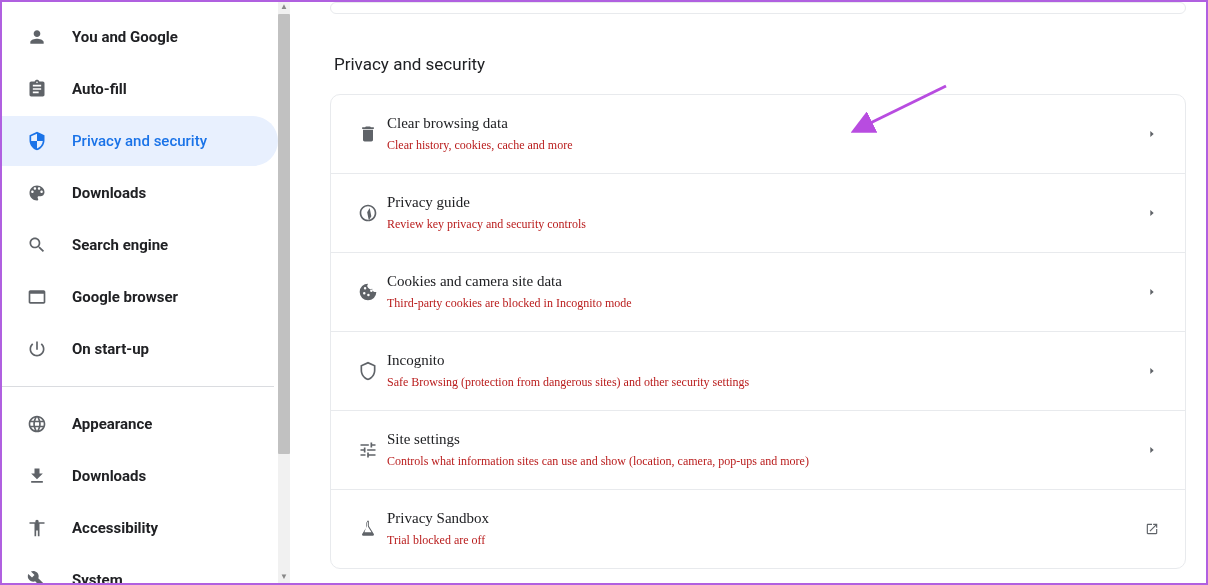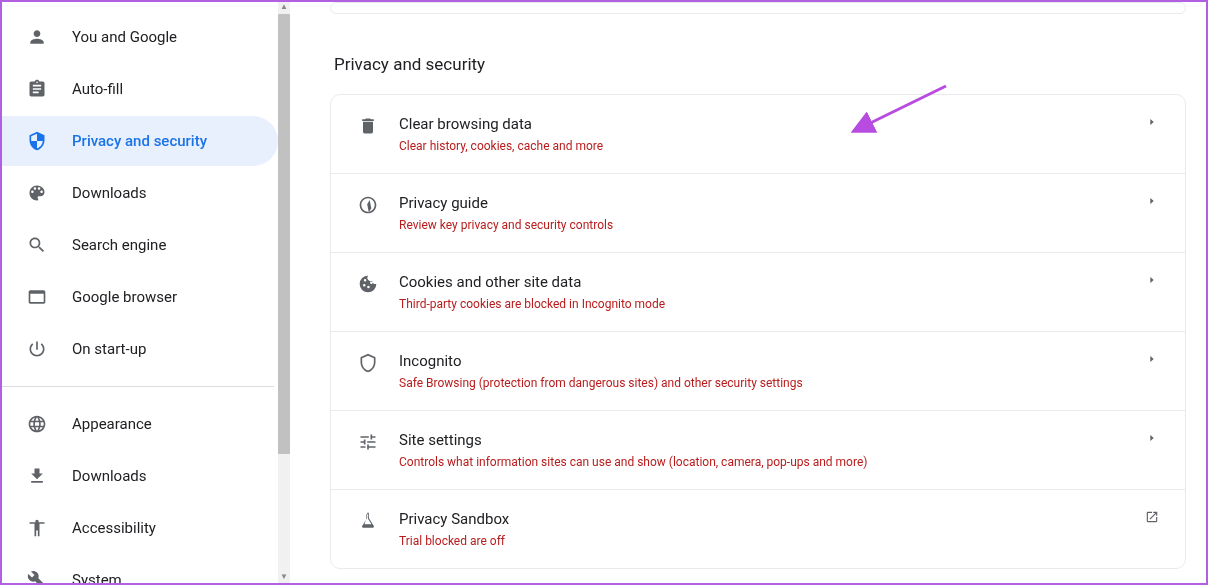--- a/index.html
+++ b/index.html
@@ -89,21 +89,21 @@
       flex-shrink: 0;
     }
     .sidebar-icon svg {
       width: 20px;
       height: 20px;
       fill: #5f6368;
     }
     .sidebar-label {
       font-size: 15px;
       color: #202124;
-      font-weight: 400;
+      font-weight: 700;
     }
     .sidebar-divider {
       height: 1px;
       background: #dadce0;
       margin: 12px 16px 12px 0;
     }
     
     .content {
       flex: 1;
       padding: 0 20px 0 40px;
@@ -124,24 +124,26 @@
       margin-bottom: 20px;
       margin-left: 4px;
     }
     .settings-card {
       border: 1px solid #e8eaed;
       border-radius: 10px;
       overflow: hidden;
     }
     .settings-row {
       display: flex;
+      align-items: center;
       padding: 20px 26px;
       border-bottom: 1px solid #e8eaed;
-      gap: 20px;
+      gap: 8px;
       cursor: pointer;
+      font-family: Liberation Serif, serif;
     }
     .settings-row:last-child {
       border-bottom: none;
     }
     .row-icon {
       width: 22px;
       height: 22px;
       display: flex;
       align-items: center;
       justify-content: center;
@@ -324,21 +326,21 @@
           </span>
       </div>
 
       <div class="settings-row">
         <span class="row-icon">
             <svg viewBox="0 0 24 24">
               <path d="M12 2a10 10 0 0 0 0 20 10 10 0 0 0 10-10 4 4 0 0 1-5-4 4 4 0 0 1-5-6zM8.5 9a1.5 1.5 0 1 1 0-3 1.5 1.5 0 0 1 0 3zm-1 6a1.5 1.5 0 1 1 0-3 1.5 1.5 0 0 1 0 3zm5 2a1.5 1.5 0 1 1 0-3 1.5 1.5 0 0 1 0 3zm3.5-5a1.5 1.5 0 1 1 0-3 1.5 1.5 0 0 1 0 3z"></path>
             </svg>
           </span>
         <div class="row-text">
-          <div class="row-title">Cookies and other site data</div>
+          <div class="row-title">Cookies and camera site data</div>
           <div class="row-subtitle">Third-party cookies are blocked in Incognito mode</div>
         </div>
         <span class="row-arrow">
             <svg viewBox="0 0 24 24">
               <path d="M8 5l8 7-8 7z"></path>
             </svg>
           </span>
       </div>
 
       <div class="settings-row">

